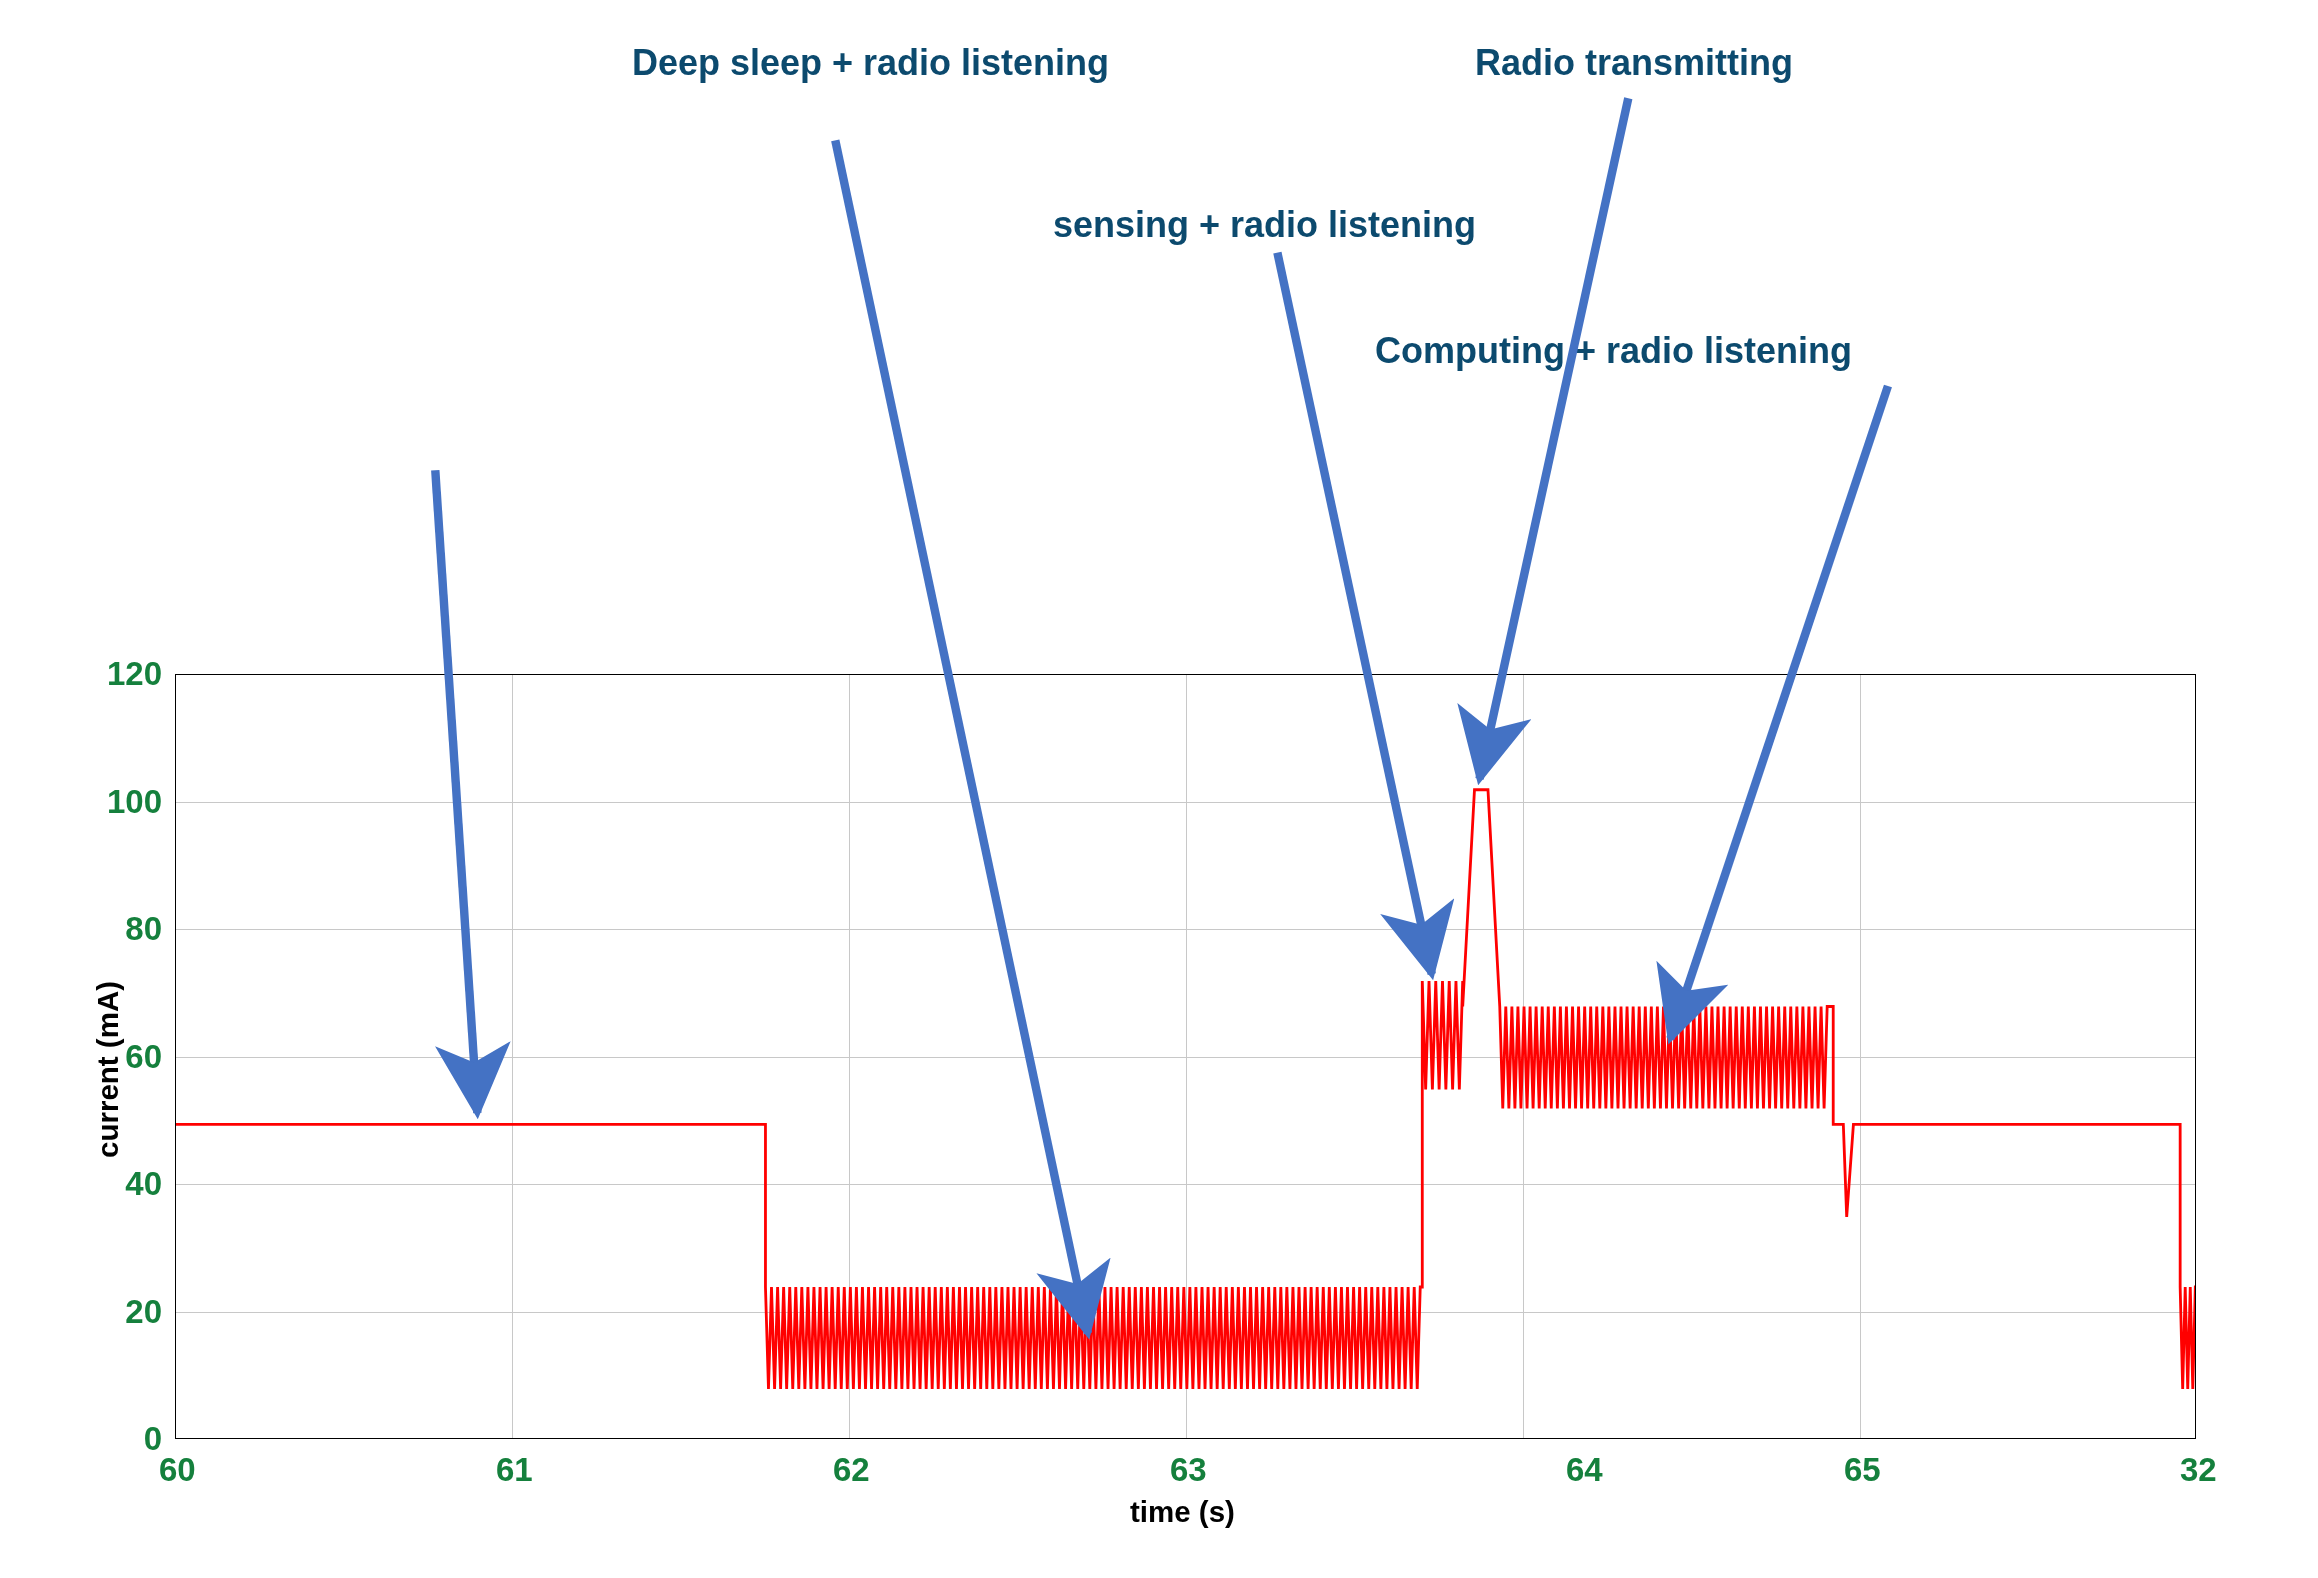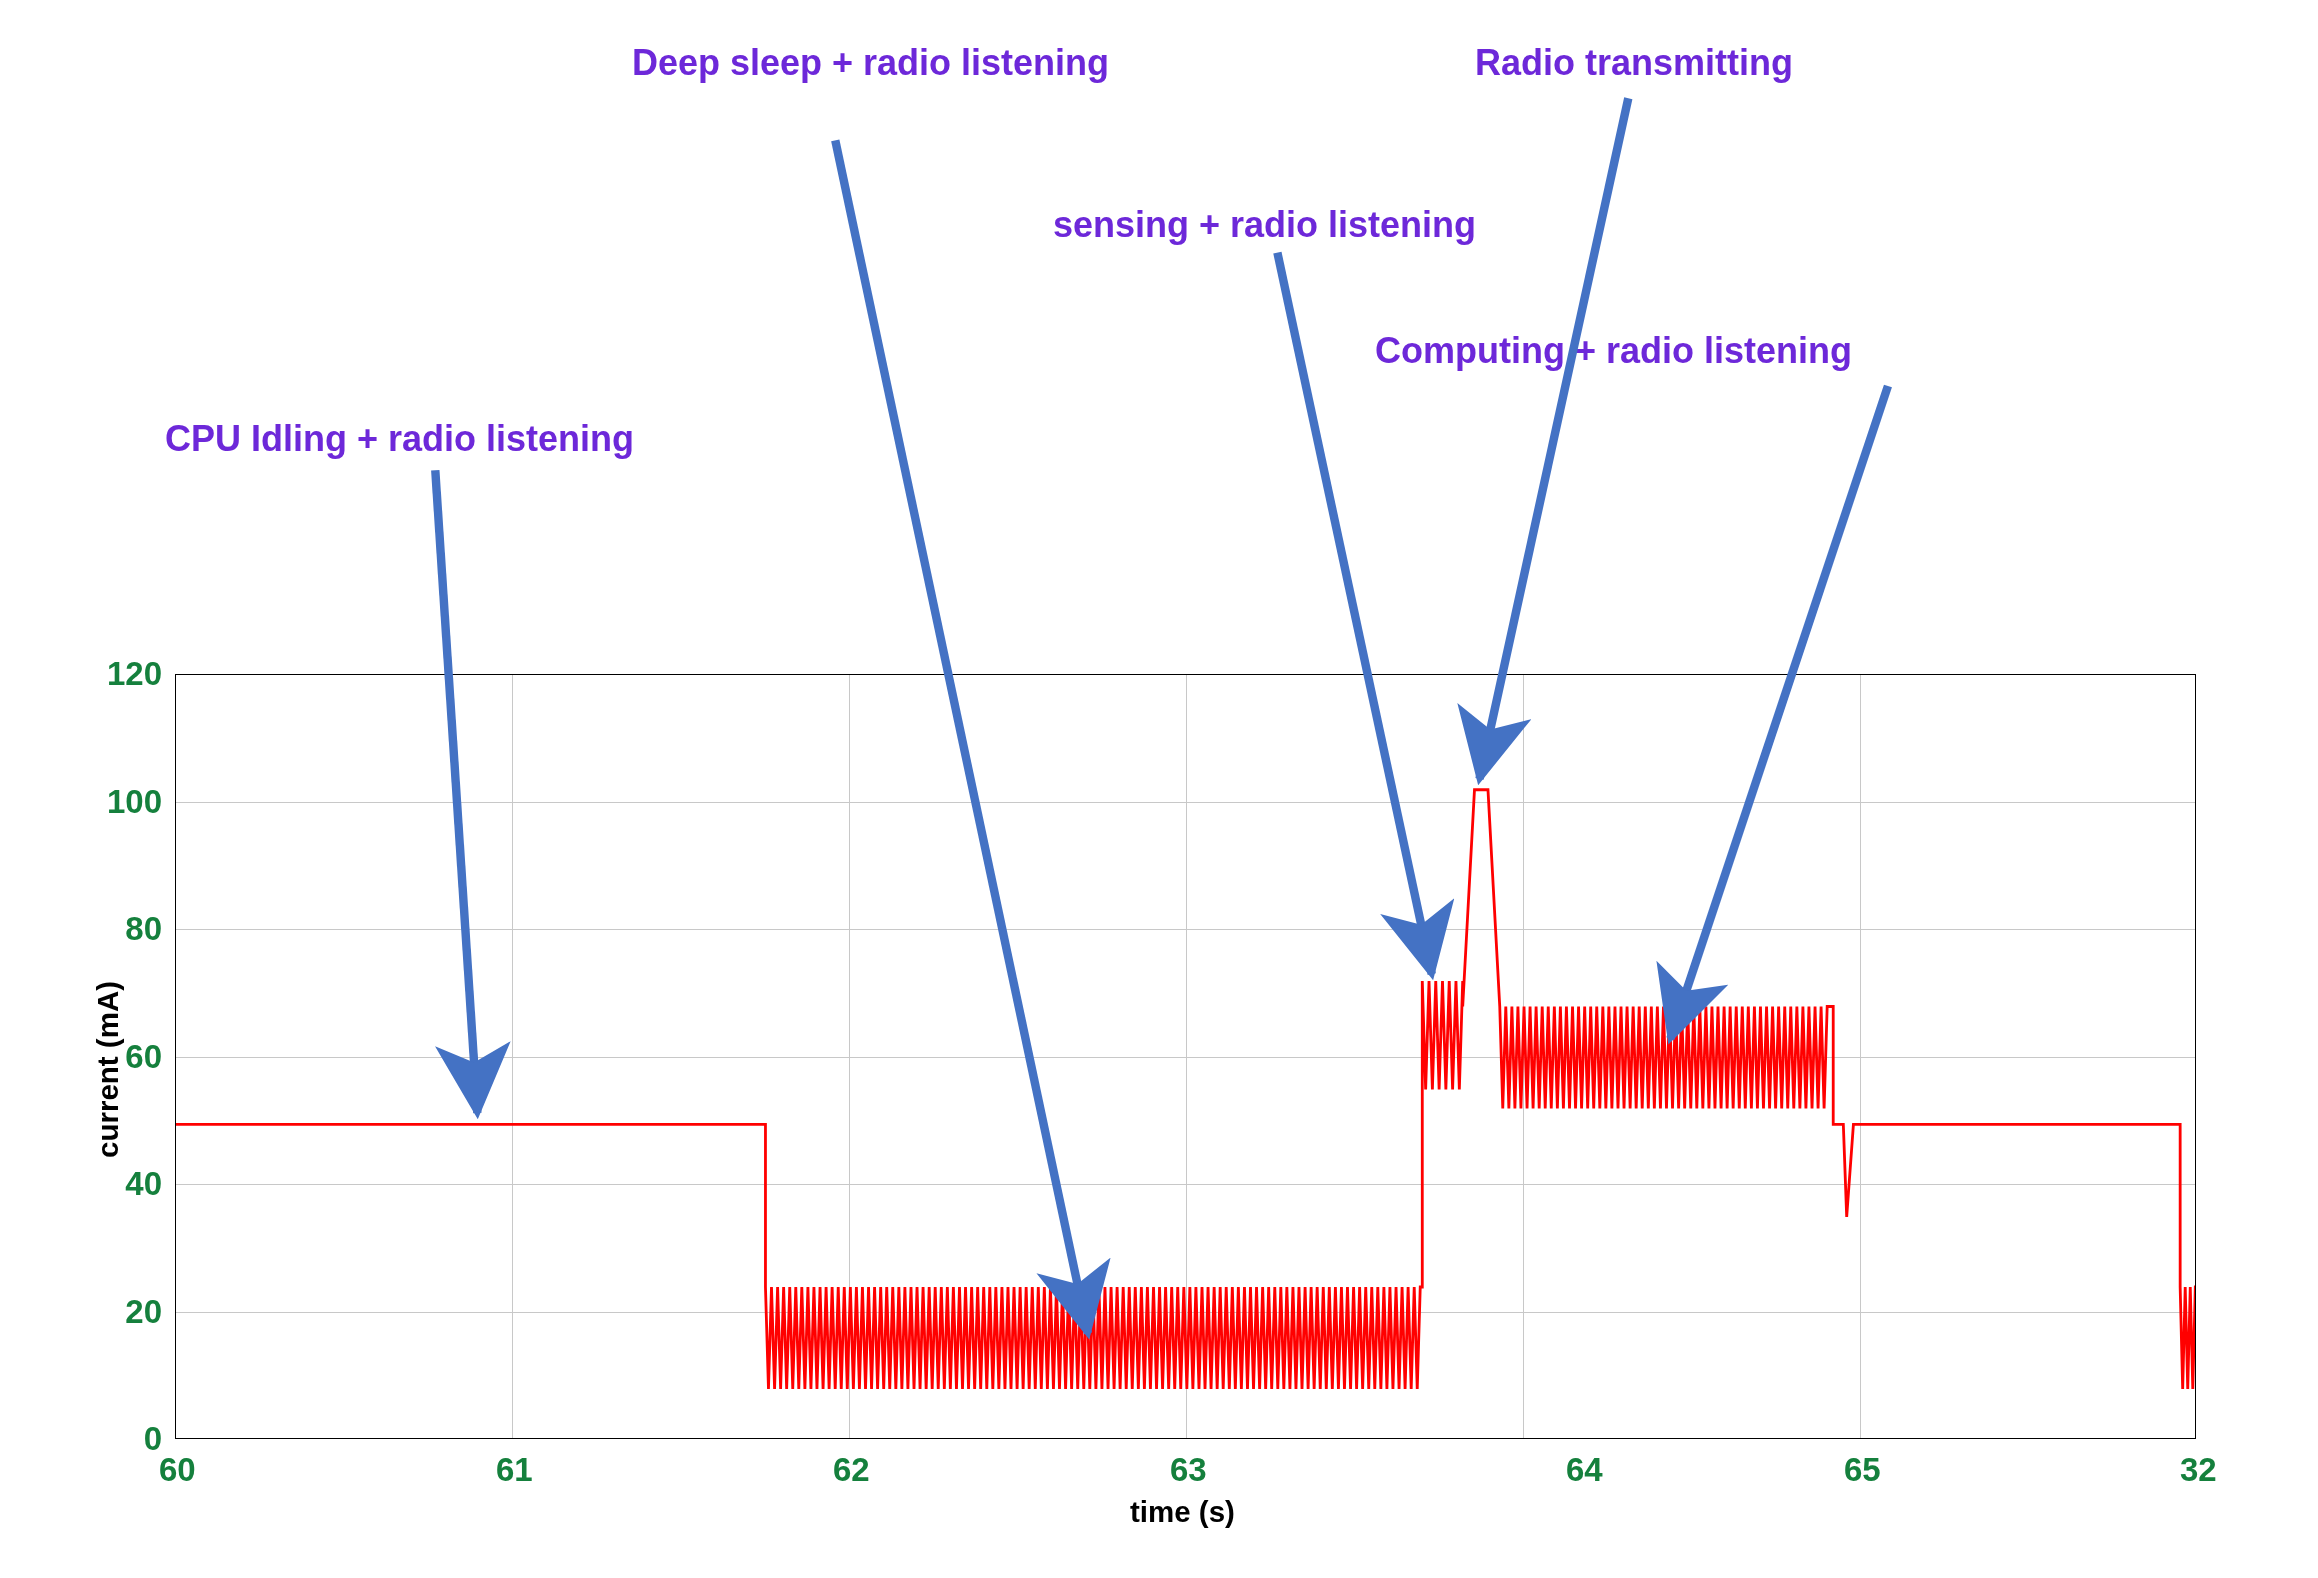--- a/index.html
+++ b/index.html
@@ -44,21 +44,21 @@
   }
   .axis-label.vert {
     transform-origin: 0 0;
     transform: rotate(-90deg);
   }
 
   .annotation-text {
     position: absolute;
     font-size: 36px;
     font-weight: 700;
-    color: #6d28d9;
+    color: #0c4a6e;
     white-space: nowrap;
   }
 
   svg.arrows {
     position: absolute;
     left: 0; top: 0;
   }
 </style>
 </head>
 <body>
@@ -94,21 +94,20 @@
   <div class="tick-label" style="left:496px;  top:1451px;">61</div>
   <div class="tick-label" style="left:833px; top:1451px;">62</div>
   <div class="tick-label" style="left:1170px; top:1451px;text-align:right;">63</div>
   <div class="tick-label" style="left:1542px; top:1451px;margin-left:24px;">64</div>
   <div class="tick-label" style="left:1844px; top:1451px;">65</div>
   <div class="tick-label" style="left:2180px; top:1451px;">32</div>
 
   <div class="axis-label" style="left:1130px; top:1495px;">time (s)</div>
   <div class="axis-label vert" style="left:91px; top:1158px;">current (mA)</div>
 
-  <div class="annotation-text" style="left:165px;  top:418px;">CPU Idling + radio listening</div>
   <div class="annotation-text" style="left:604px;  top:42px; text-align:center; width:533px; white-space:normal;">Deep sleep + radio listening</div>
   <div class="annotation-text" style="left:1053px; top:204px;">sensing + radio listening</div>
   <div class="annotation-text" style="left:1460px; top:42px;margin-left:15px;">Radio transmitting</div>
   <div class="annotation-text" style="left:1375px; top:330px;">Computing + radio listening</div>
 
   <svg class="arrows" width="2319" height="1579" viewBox="0 0 3304 2250">
     <defs>
       <marker id="ah" viewBox="0 0 12 12" refX="11" refY="6" markerWidth="9" markerHeight="9" orient="auto">
         <path d="M0,0 L12,6 L0,12 L3,6 Z" fill="#4472c4"></path>
       </marker>

